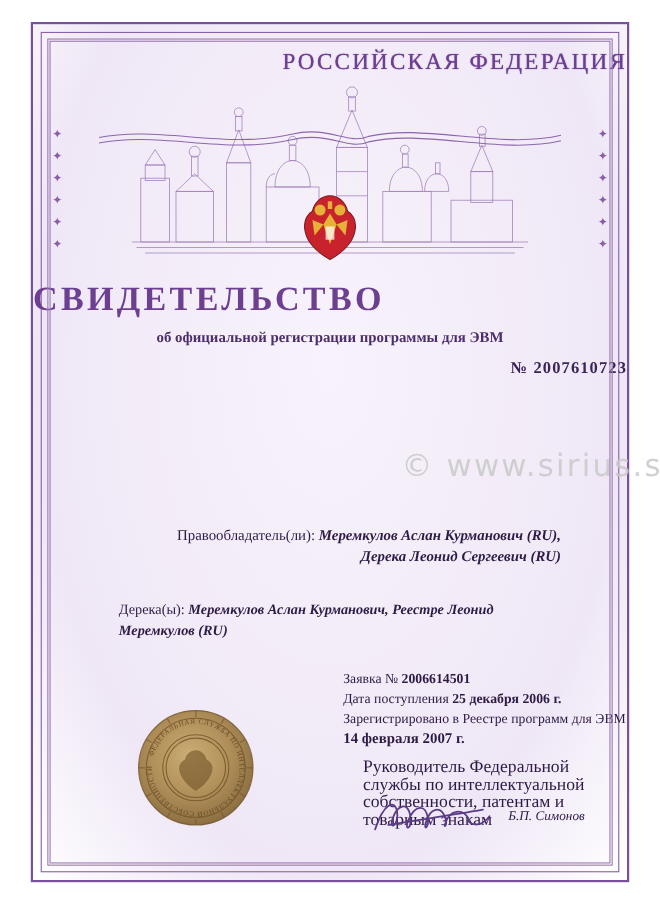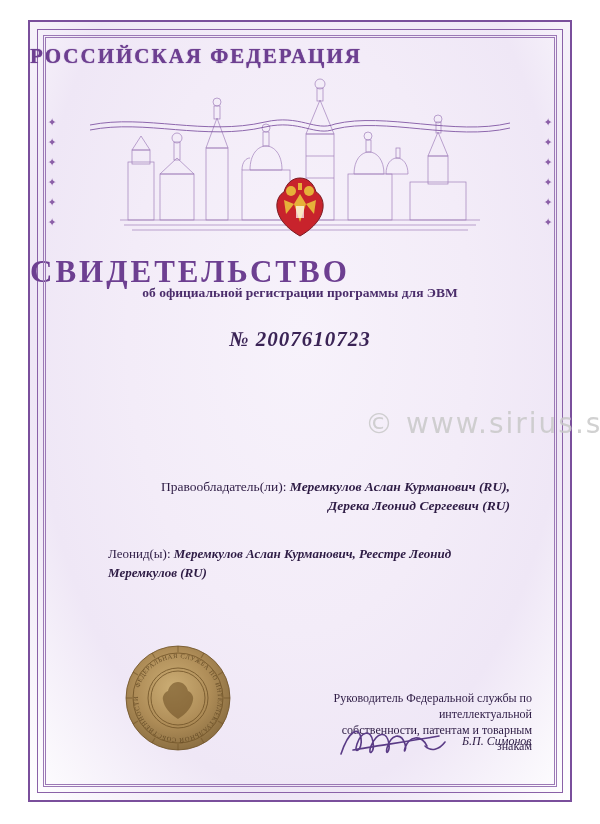--- a/index.html
+++ b/index.html
@@ -48,23 +48,23 @@
     user-select:none;
   }
   .orn-left{ left:15px; top:95px; width:14px; text-align:center;}
   .orn-right{ right:15px; top:95px; width:14px; text-align:center;}
   .orn span{display:block;margin-bottom:9px;}
 
   
   .rf-title{
     position:absolute;
     top:22px;left:0;right:0;
-    text-align:left;
+    text-align:right;
     font-family:"Liberation Serif", serif;
-    font-weight:bold;
+    font-weight:normal;
     font-size:21px;
     letter-spacing:2px;
     color:#6d3f91;
     text-shadow:0 0 1px #6d3f91;
     white-space:nowrap;
   }
   
   .engrave{
     position:absolute;
     top:48px;left:50%;
@@ -89,35 +89,34 @@
     position:absolute;
     top:232px;left:0;right:0;
     font-weight:bold;
     font-size:31px;
     letter-spacing:3px;
     color:#6d3f91;
     white-space:nowrap;
   }
   .subtitle{
     position:absolute;
-    top:263px;left:0;right:0;
+    top:277px;left:0;right:0;
     text-align:center;
     font-weight:bold;
     font-size:13.5px;
     color:#4b2d6b;
   }
   .number{
     position:absolute;
     top:305px;left:0;right:0;
-    text-align:center;
+    text-align:right;
     font-weight:bold;
-    font-size:21px;
+    font-size:15px;
     letter-spacing:1px;
     color:#3b2456;
-    font-style:italic;
   }
   .worktitle{
     position:absolute;
     top:344px;left:90px;right:70px;
     text-align:center;
     font-weight:bold;
     font-size:13px;
     line-height:19px;
     color:#2d1b44;
   }
@@ -148,24 +147,23 @@
     line-height:18px;
     color:#2d1b44;
   }
   .rightblock .row{white-space:nowrap;}
   .rightblock b{font-weight:bold;}
   .date-big{font-weight:bold;font-size:13.5px;}
 
   .signblock{
     position:absolute;
     top:668px;left:300px;right:38px;
-    font-size:12px;
+    font-size:16px;
     line-height:16px;
     color:#2d1b44;
-    text-align:right;
   }
   .signer{
     position:absolute;
     top:712px;left:432px;
     font-size:12px;
     color:#2d1b44;
     font-style:italic;
   }
   .signature{
     position:absolute;
@@ -293,26 +291,42 @@
 
 
     <div class="holders">
       <span class="lbl">Правообладатель(ли):</span>
       <span class="val">Меремкулов Аслан Курманович (RU),</span>
       <br>
       <span class="val">Дерека Леонид Сергеевич (RU)</span>
     </div>
 
     <div class="authors">
-      <span class="lbl">Леонид(ы):</span>
+      <span class="lbl">Дерека(ы):</span>
       <span class="val">Меремкулов Аслан Курманович, Реестре Леонид</span>
       <br>
       <span class="val">Меремкулов (RU)</span>
     </div>
 
+    <div class="rightblock">
+      <div class="row">
+        <span>Заявка №</span>
+        <b>2006614501</b>
+      </div>
+      <div class="row">
+        <span>Дата поступления</span>
+        <b>25 декабря 2006 г.</b>
+      </div>
+      <div class="row">
+        <span>Зарегистрировано в Реестре программ для ЭВМ</span>
+      </div>
+      <div class="row">
+        <span class="date-big">14 февраля 2007 г.</span>
+      </div>
+    </div>
 
     <div class="signblock">
       <div>Руководитель Федеральной службы по интеллектуальной</div>
       <div>собственности, патентам и товарным знакам</div>
     </div>
 
     <svg class="signature" viewBox="0 0 120 44">
       <g fill="none" stroke="#5a3b86" stroke-width="1.6" stroke-linecap="round">
         <path d="M6 34 C14 10, 24 6, 26 18 C28 30, 18 36, 22 24 C26 12, 36 8, 38 22 C40 34, 32 36, 36 26 C42 12, 52 10, 54 24 C55 32, 50 36, 52 28 C56 14, 66 12, 70 24 C72 30, 68 34, 70 28 C74 16, 86 14, 92 26"></path>
         <path d="M18 30 C40 26, 70 22, 104 16"></path>

